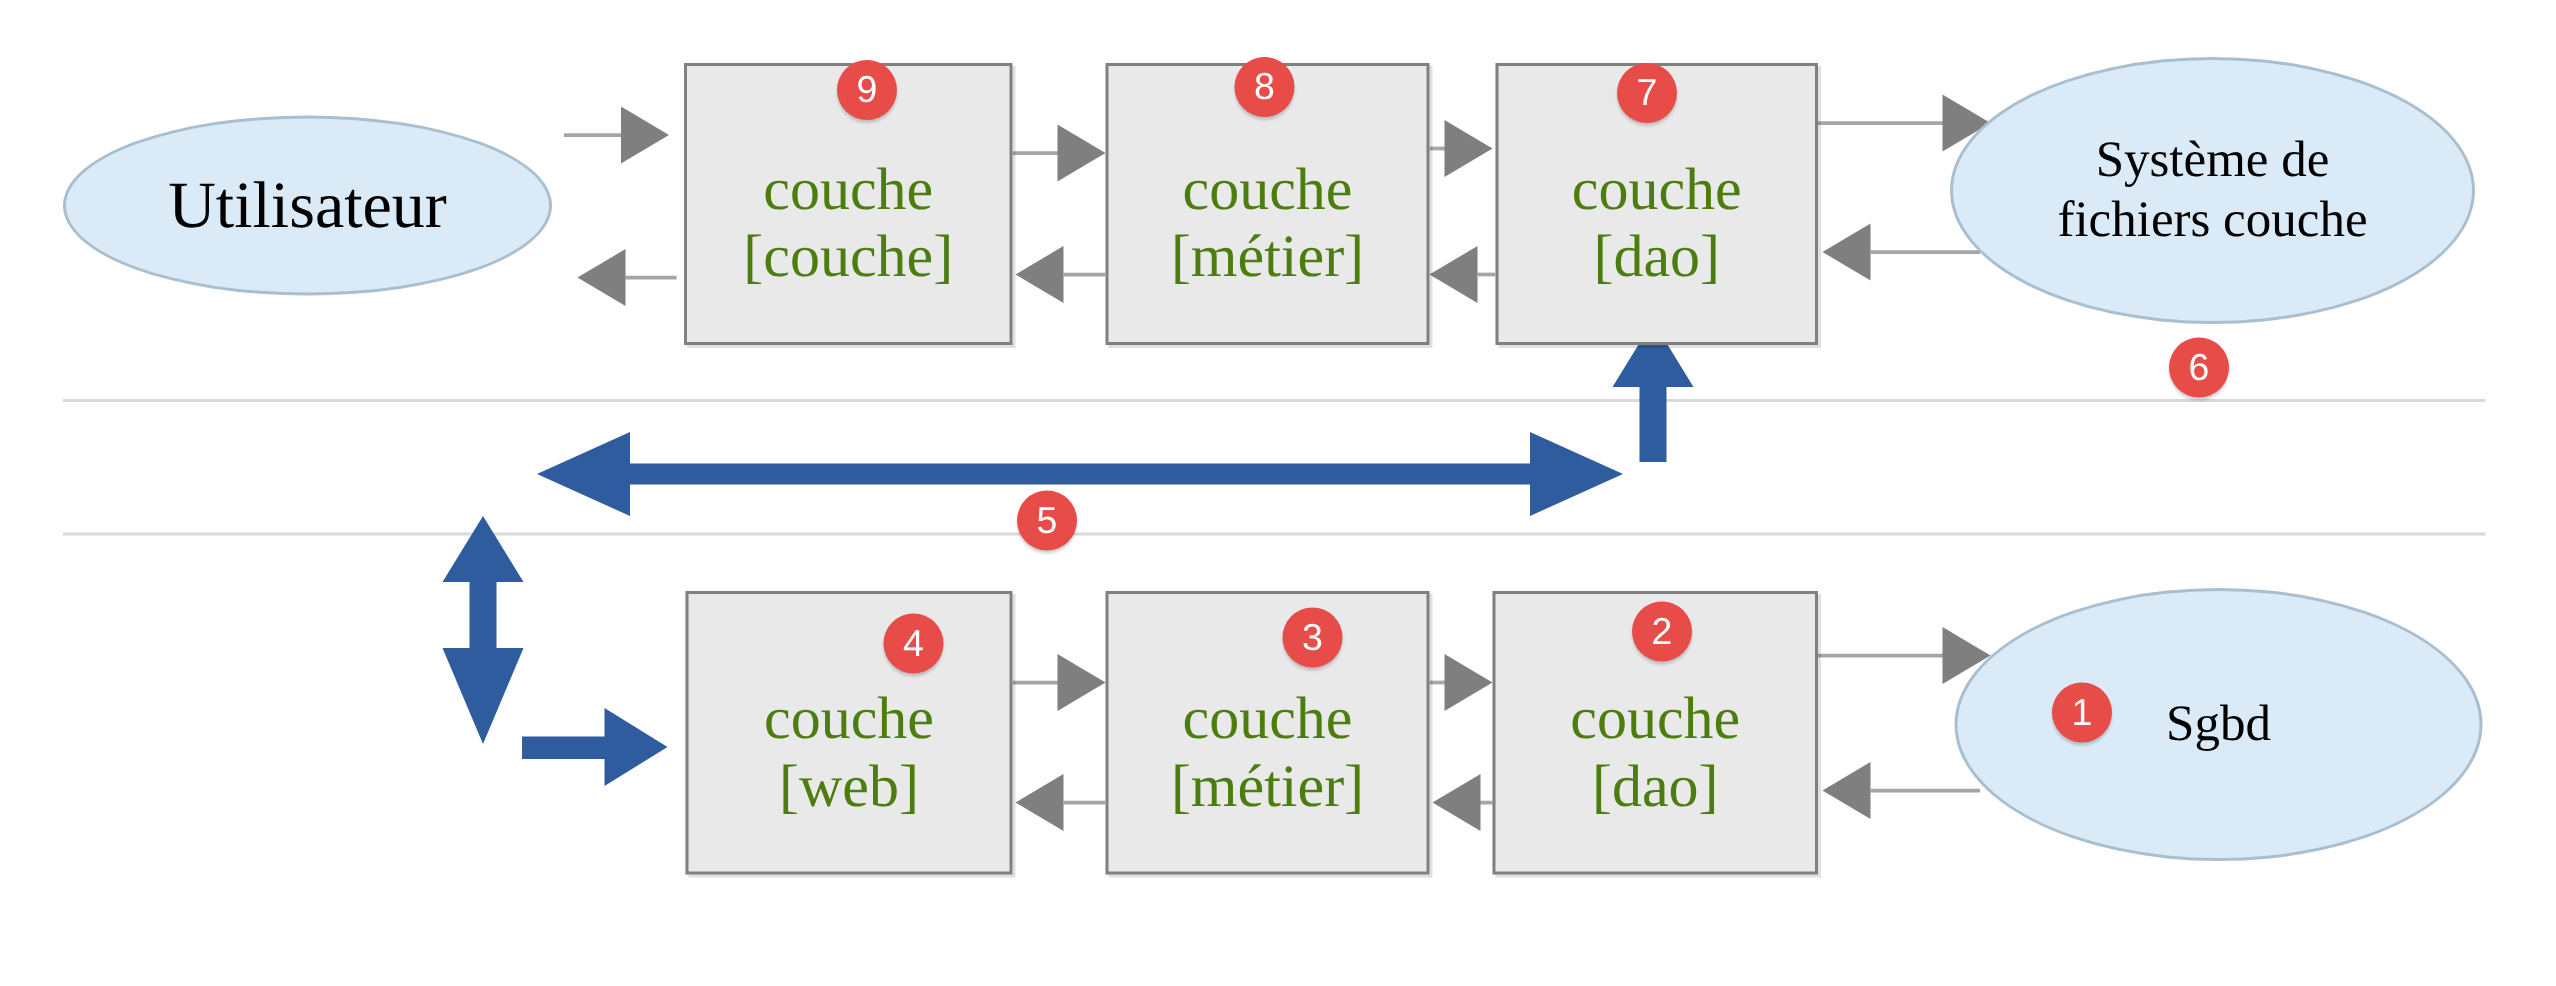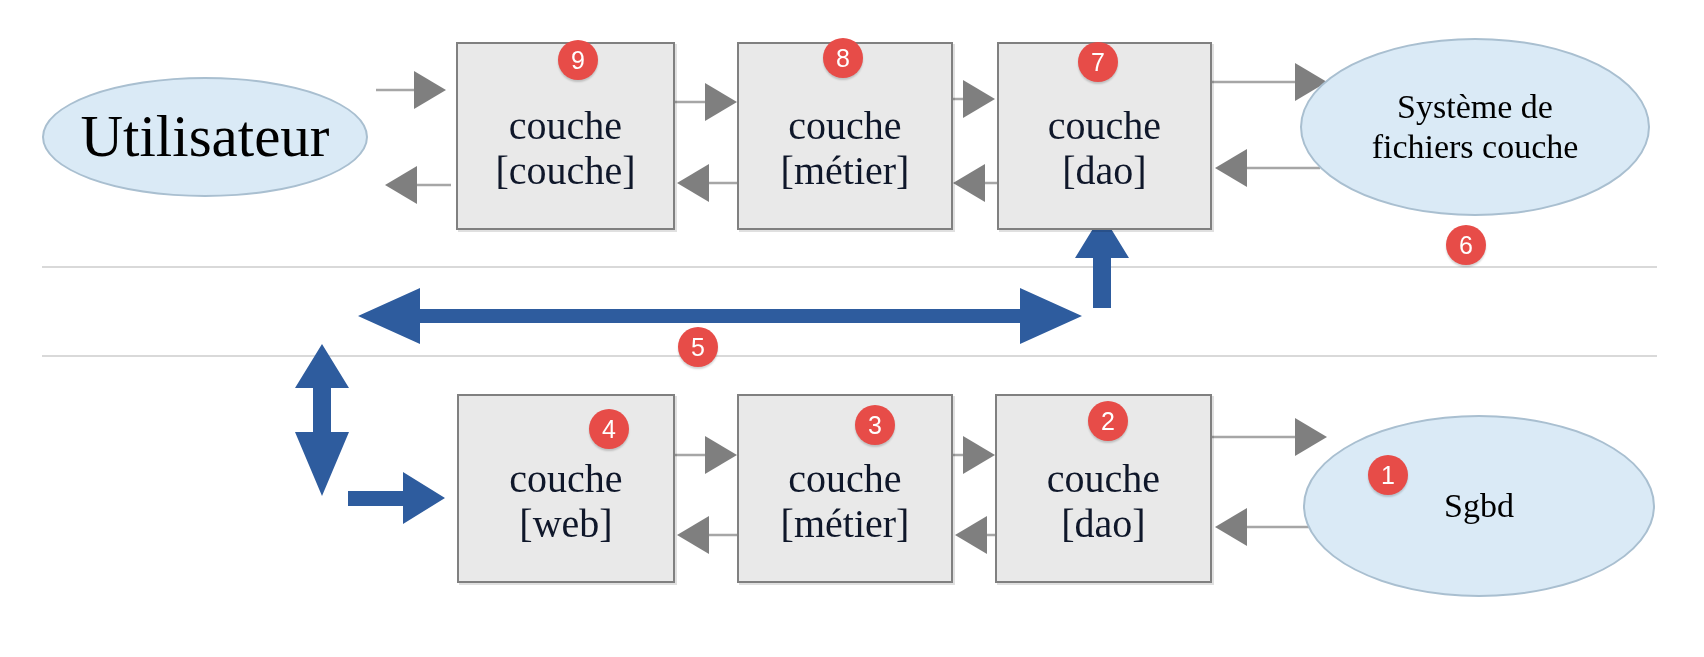--- a/index.html
+++ b/index.html
@@ -15,21 +15,21 @@
   }
   svg.overlay{position:absolute;left:0;top:0;}
   .layer-box{
     position:absolute;
     background:#e9e9e9;
     border:2px solid #808080;
     box-shadow:2px 2px 0 rgba(0,0,0,0.12);
     box-sizing:border-box;
     display:flex;flex-direction:column;align-items:center;justify-content:center;
     padding-top:26px;
-    font-size:40px;line-height:1.12;color:#0f172a;
+    font-size:40px;line-height:1.12;color:#4d7c0f;
     text-align:center;
   }
   .ellipse{
     position:absolute;
     background:#daeaf6;
     border:2px solid #a9bfd0;
     border-radius:50%;
     box-sizing:border-box;
     display:flex;flex-direction:column;align-items:center;justify-content:center;
     font-size:34px;line-height:1.18;color:#000;
@@ -122,21 +122,21 @@
       <polygon fill="#2e5c9e" points="1102,214 1129,258 1111,258 1111,308 1093,308 1093,258 1075,258"></polygon>
     </g>
     <g>
       <polygon fill="#2e5c9e" points="322,344 349,388 331,388 331,432 349,432 322,496 295,432 313,432 313,388 295,388"></polygon>
     </g>
     <g>
       <polygon fill="#2e5c9e" points="445,498 403,472 403,491 348,491 348,506 403,506 403,524"></polygon>
     </g>
   </svg>
 
-  <div class="ellipse" style="left:42px;top:77px;width:326px;height:120px;font-size:59px;">
+  <div class="ellipse" style="left:42px;top:77px;width:326px;height:120px;font-size:44px;">
     <span>Utilisateur</span>
   </div>
 
   <div class="layer-box" style="left:456px;top:42px;width:219px;height:188px;">
     <span>couche</span>
     <span>[couche]</span>
   </div>
   <div class="layer-box" style="left:737px;top:42px;width:216px;height:188px;">
     <span>couche</span>
     <span>[métier]</span>
@@ -157,21 +157,21 @@
   </div>
   <div class="layer-box" style="left:737px;top:394px;width:216px;height:189px;">
     <span>couche</span>
     <span>[métier]</span>
   </div>
   <div class="layer-box" style="left:995px;top:394px;width:217px;height:189px;">
     <span>couche</span>
     <span>[dao]</span>
   </div>
 
-  <div class="ellipse" style="left:1303px;top:415px;width:352px;height:182px;">
+  <div class="ellipse" style="left:1303px;top:392px;width:352px;height:182px;">
     <span>Sgbd</span>
   </div>
 
   <div class="badge" style="left:558px;top:40px;">9</div>
   <div class="badge" style="left:823px;top:38px;">8</div>
   <div class="badge" style="left:1078px;top:42px;">7</div>
   <div class="badge" style="left:1446px;top:225px;">6</div>
   <div class="badge" style="left:678px;top:327px;">5</div>
   <div class="badge" style="left:589px;top:409px;">4</div>
   <div class="badge" style="left:855px;top:405px;">3</div>

